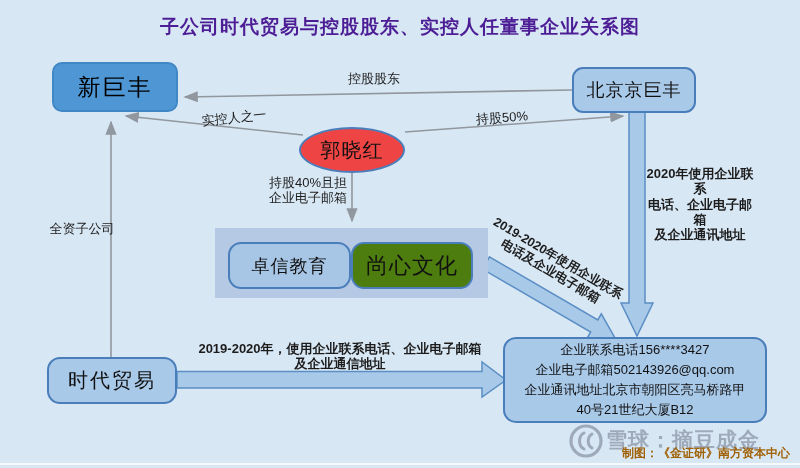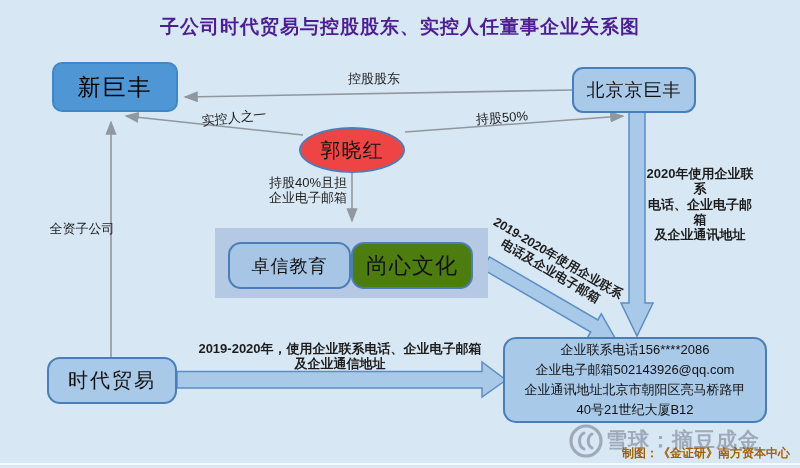--- a/index.html
+++ b/index.html
@@ -104,21 +104,21 @@
   <div class="node rect-node n-zhuoxin">
     <span>卓信教育</span>
   </div>
   <div class="node rect-node n-shangxin">
     <span>尚心文化</span>
   </div>
   <div class="node rect-node n-shidai">
     <span>时代贸易</span>
   </div>
   <div class="node rect-node n-info">
-    <span>企业联系电话156****2086</span>
+    <span>企业联系电话156****3427</span>
     <span>企业电子邮箱502143926@qq.com</span>
     <span>企业通讯地址北京市朝阳区亮马桥路甲</span>
     <span>40号21世纪大厦B12</span>
   </div>
 
   <div class="edge-label lb-holding">控股股东</div>
   <div class="edge-label lb-controller">实控人之一</div>
   <div class="edge-label lb-stake50">持股50%</div>
   <div class="edge-label lb-stake40">
     <span>持股40%且担</span>

